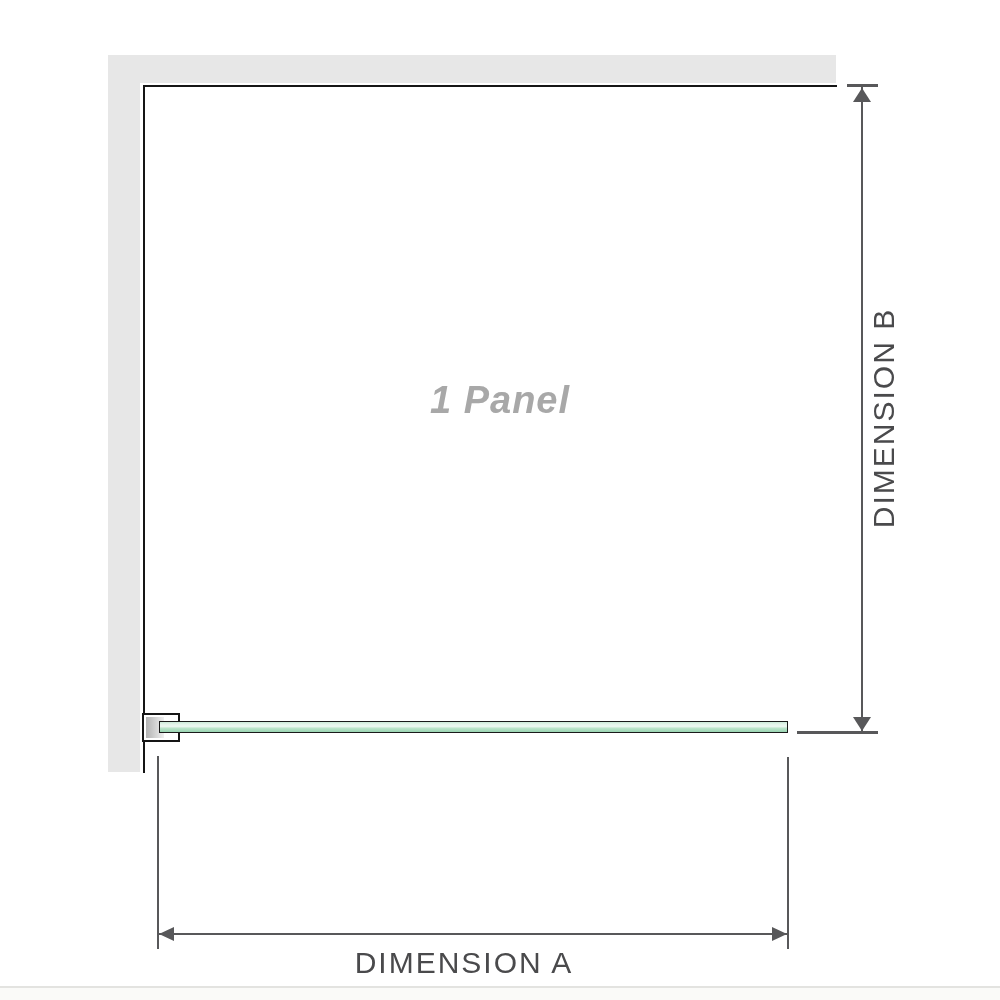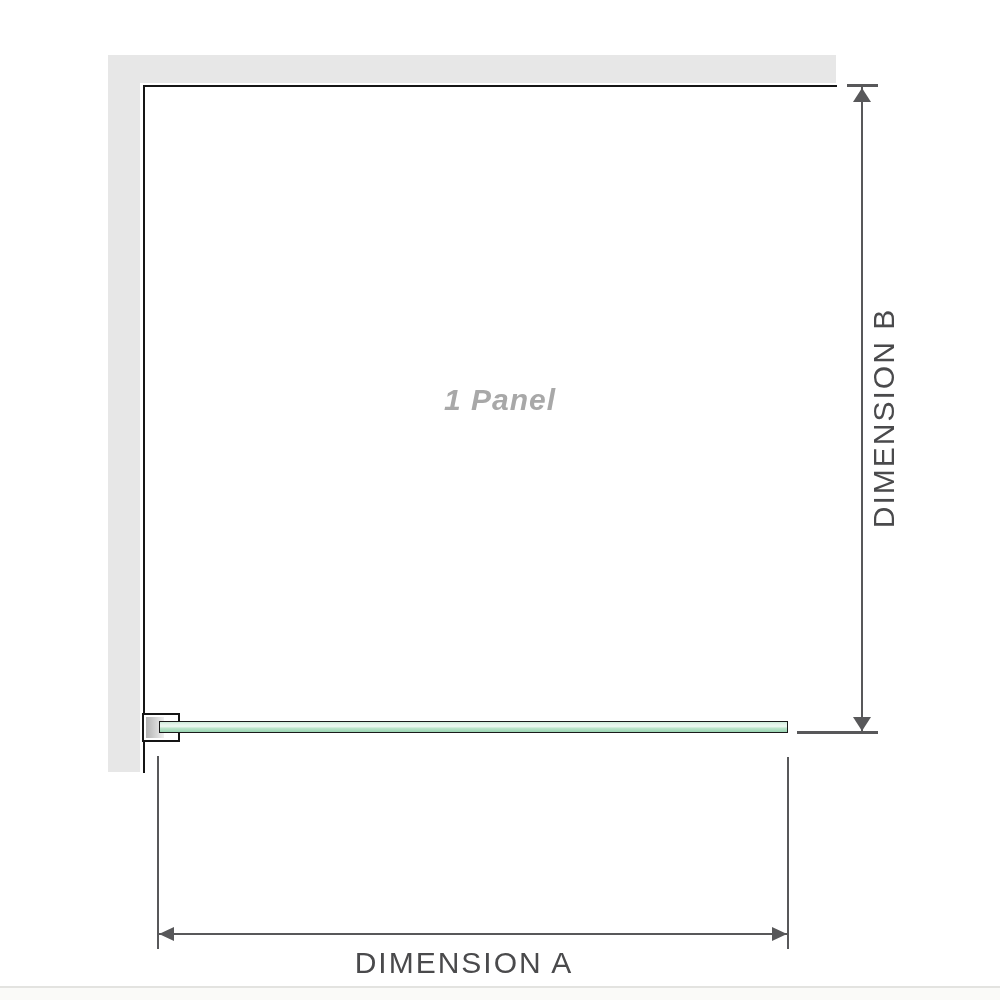--- a/index.html
+++ b/index.html
@@ -56,21 +56,21 @@
   .tri-up{left:853px;top:88px;border-left:9px solid transparent;border-right:9px solid transparent;border-bottom:14px solid var(--dimension-line);}
   .tri-down{left:853px;top:717px;border-left:9px solid transparent;border-right:9px solid transparent;border-top:14px solid var(--dimension-line);}
   .tri-left{left:159px;top:927px;border-top:7px solid transparent;border-bottom:7px solid transparent;border-right:15px solid var(--dimension-line);}
   .tri-right{left:772px;top:927px;border-top:7px solid transparent;border-bottom:7px solid transparent;border-left:15px solid var(--dimension-line);}
 
   
   .dim-label{color:var(--dimension-text);font-size:30px;letter-spacing:2px;white-space:nowrap;}
   .dima-label{left:464px;top:963px;transform:translate(-50%,-50%);}
   .dimb-label{left:884px;top:418px;transform:translate(-50%,-50%) rotate(-90deg);}
   .panel-label{left:500px;top:400px;transform:translate(-50%,-50%);
-    color:var(--panel-label-text);font-size:30px;font-style:italic;font-weight:600;
+    color:var(--panel-label-text);font-size:38px;font-style:italic;font-weight:600;
     letter-spacing:1px;white-space:nowrap;}
 
   
   .divider{left:0;top:986px;width:1000px;height:2px;background:var(--divider);}
   .footer-strip{left:0;top:988px;width:1000px;height:12px;background:var(--footer-fill);}
 </style>
 </head>
 <body>
 
 <div class="canvas">

